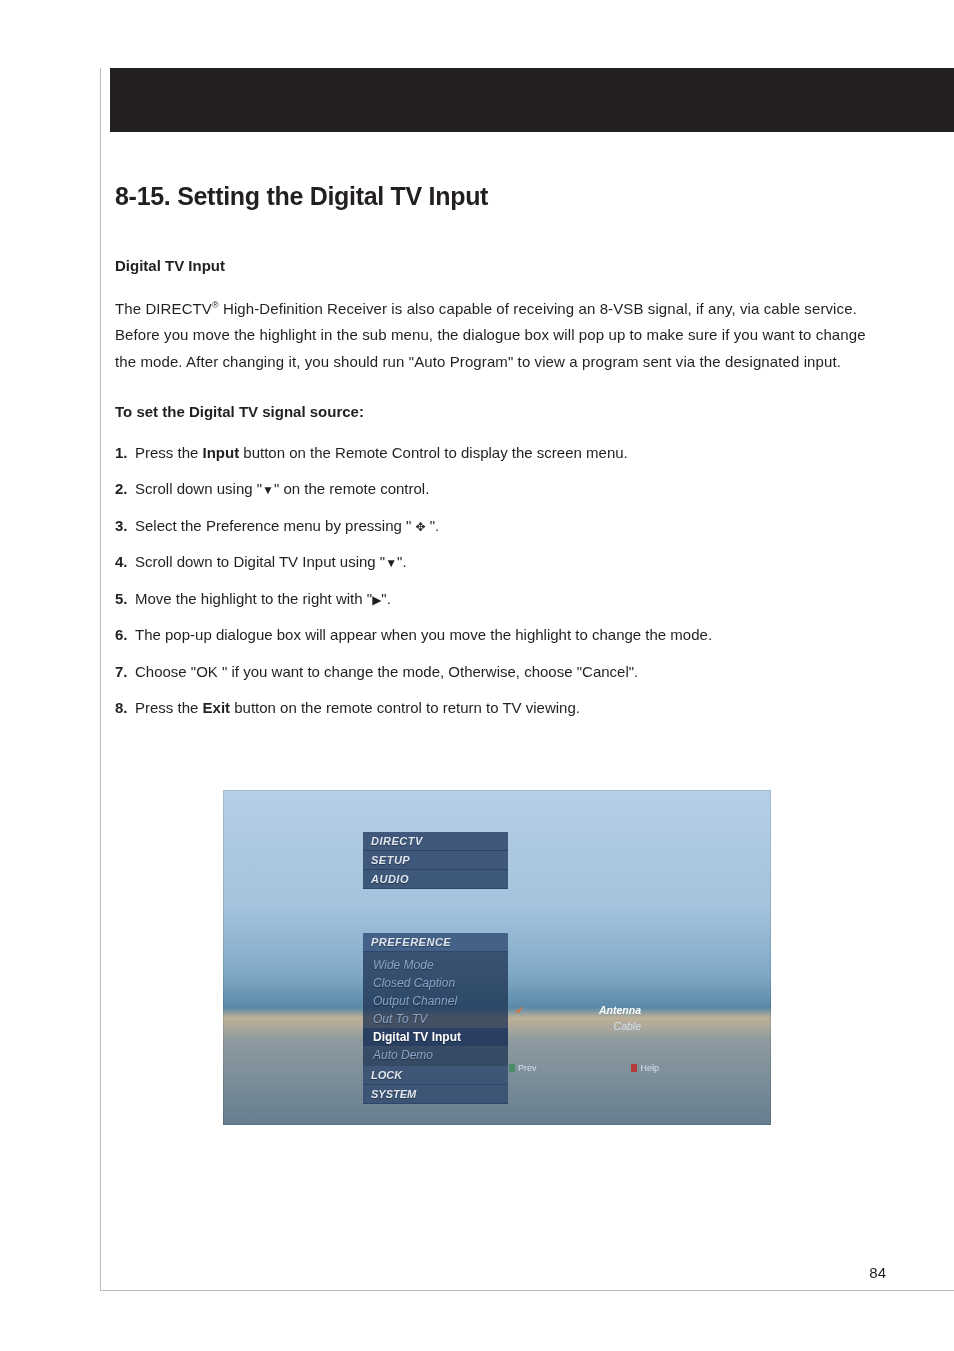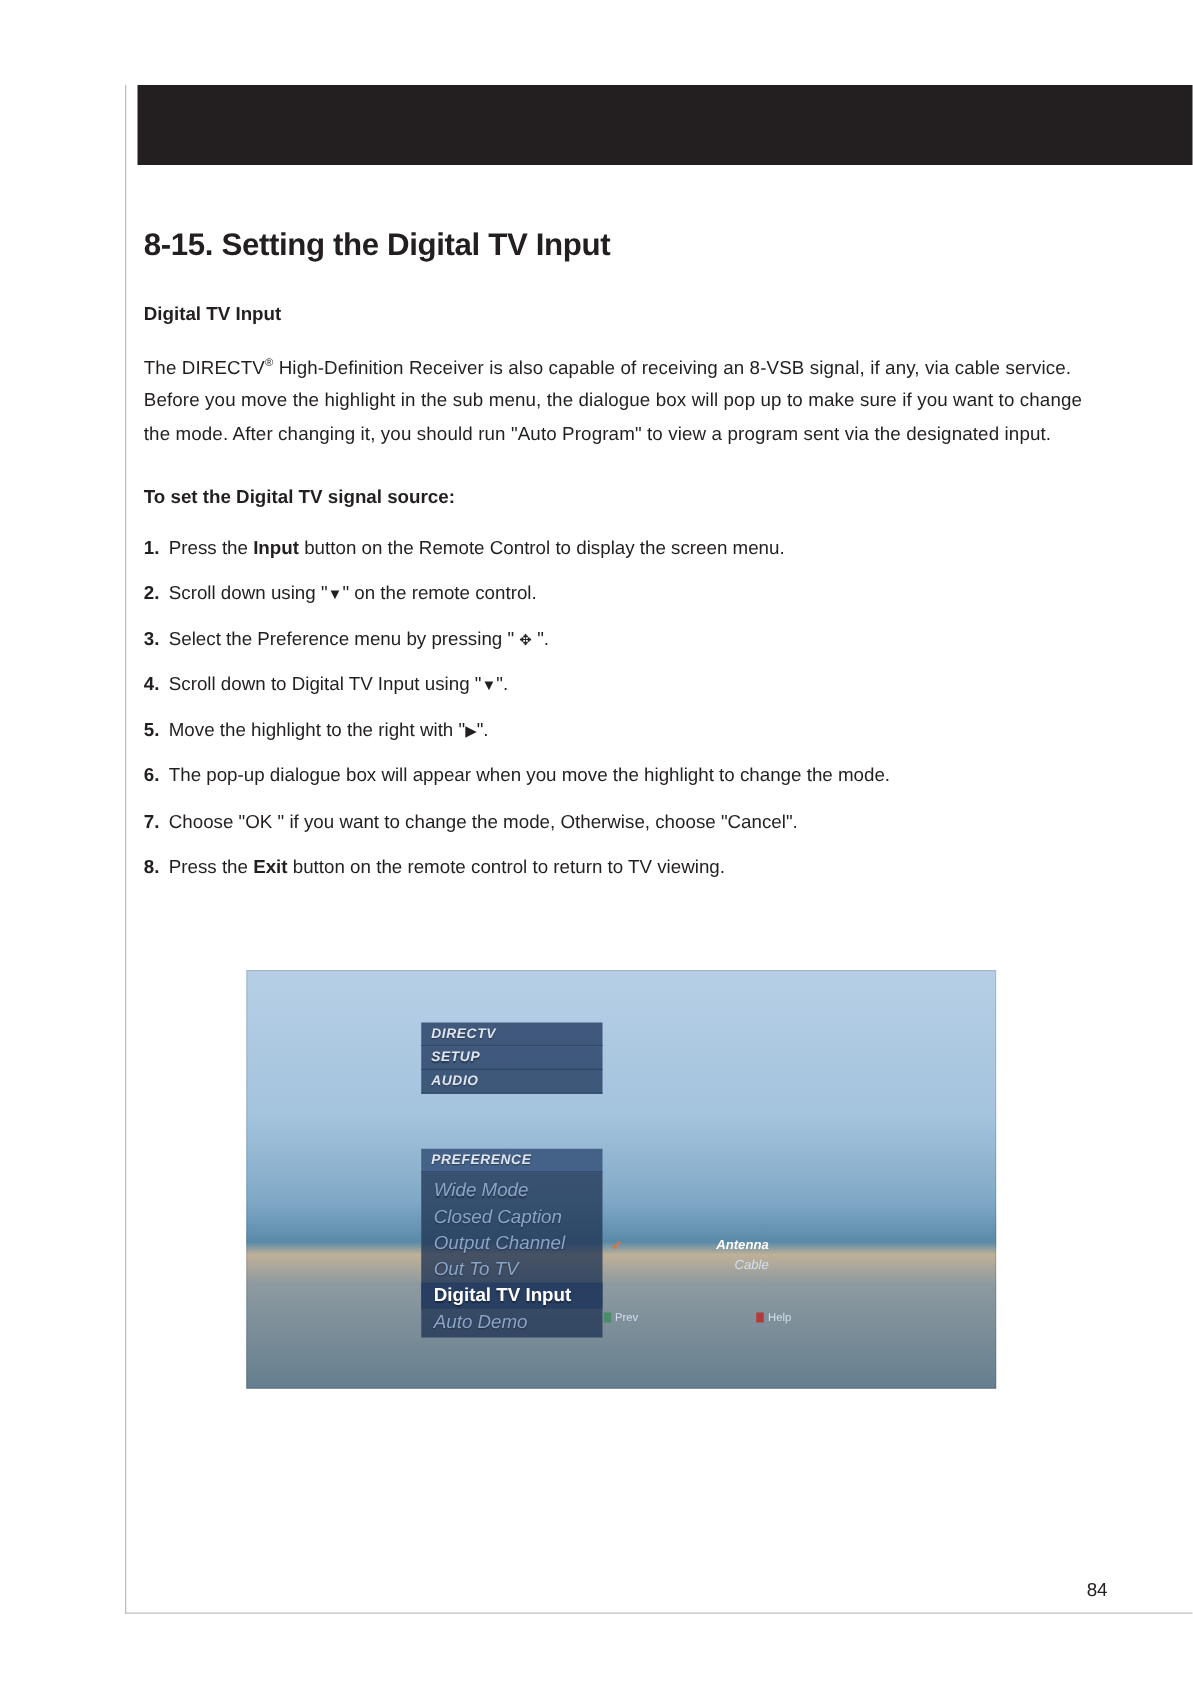--- a/index.html
+++ b/index.html
@@ -23,21 +23,21 @@
     position: absolute;
     top: 182px;
     left: 115px;
     right: 75px;
   }
   h1 {
     font-size: 25px;
     font-weight: bold;
     font-stretch: condensed;
     letter-spacing: -0.3px;
-    margin-bottom: 32px;
+    margin-bottom: 46px;
     font-family: "Arial Narrow", "Helvetica Neue", Arial, sans-serif;
   }
   .subhead {
     font-size: 15px;
     font-weight: bold;
     margin-bottom: 22px;
     font-family: "Arial Narrow", "Helvetica Neue", Arial, sans-serif;
   }
   .para {
     font-size: 15px;
@@ -66,21 +66,21 @@
     position: absolute;
     left: 0;
   }
   ol.steps li b { font-weight: bold; }
   .screenshot-wrap {
     margin-top: 70px;
     display: flex;
     justify-content: center;
   }
   .screenshot {
-    width: 600px;
+    width: 548px;
     height: 335px;
     position: relative;
     background: linear-gradient(180deg, #b6cfe6 0%, #a4c3dd 35%, #80a9c7 55%, #5a8aa8 65%, #c0b098 68%, #8d9aa0 75%, #657e8f 100%);
     overflow: hidden;
     box-shadow: inset 0 0 0 1px rgba(0,0,0,0.1);
   }
   .menu-stack {
     position: absolute;
     top: 42px;
     left: 140px;
@@ -102,21 +102,21 @@
   .sub-panel {
     background: rgba(30,50,82,0.75);
     padding: 4px 0 2px 0;
   }
   .sub-item {
     background: none;
     border: none;
     font-style: italic;
     font-weight: normal;
     color: #8aa5c9;
-    font-size: 15px;
+    font-size: 12px;
     padding: 2px 10px;
   }
   .sub-item.selected {
     color: #fff;
     font-weight: bold;
     background: rgba(40,62,98,0.9);
     font-style: normal;
   }
   .lock-system { margin-top: 0; }
   .lock-item { background: rgba(52,76,112,0.85); }
@@ -230,20 +230,24 @@
         <div class="menu-item">AUDIO</div>
         <div class="menu-item preference">PREFERENCE</div>
         <div class="sub-panel">
           <div class="sub-item">Wide Mode</div>
           <div class="sub-item">Closed Caption</div>
           <div class="sub-item">Output Channel</div>
           <div class="sub-item">Out To TV</div>
           <div class="sub-item selected">Digital TV Input</div>
           <div class="sub-item">Auto Demo</div>
         </div>
+        <div class="lock-system">
+          <div class="lock-item">LOCK</div>
+          <div class="lock-item">SYSTEM</div>
+        </div>
       </div>
       <div class="right-panel">
         <div class="opt selected">Antenna</div>
         <div class="opt">Cable</div>
       </div>
       <div class="footer-bar">
         <span class="prev">Prev</span>
         <span class="help">Help</span>
       </div>
     </div>

